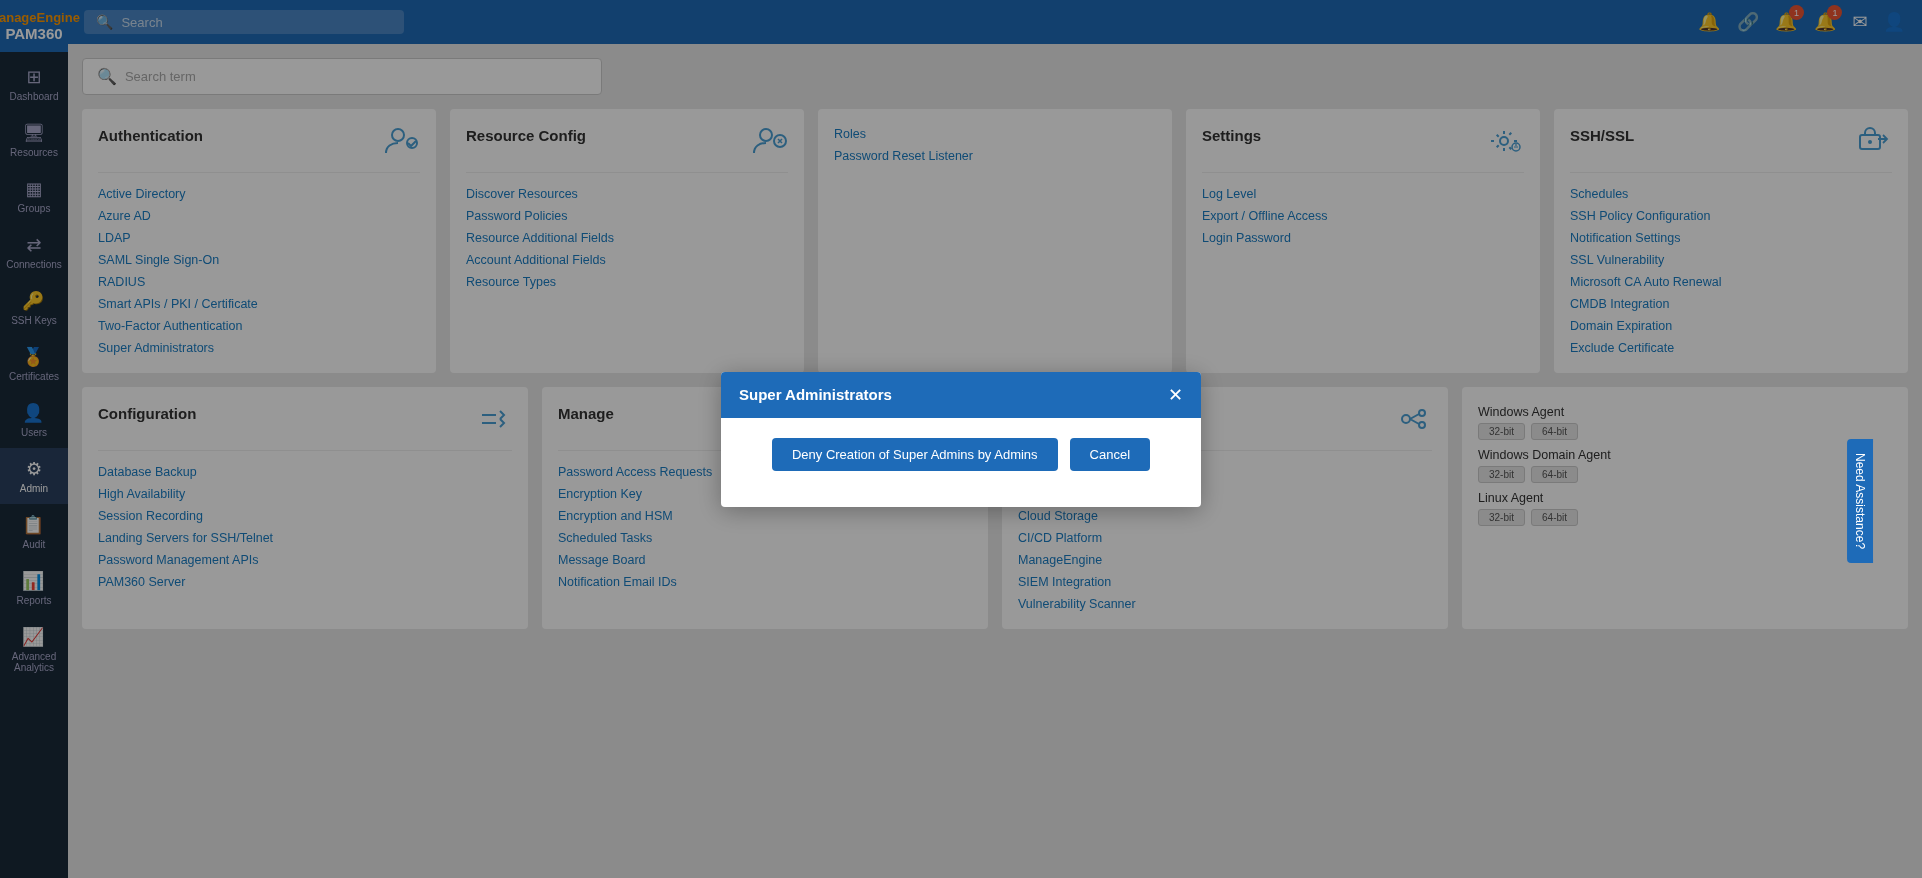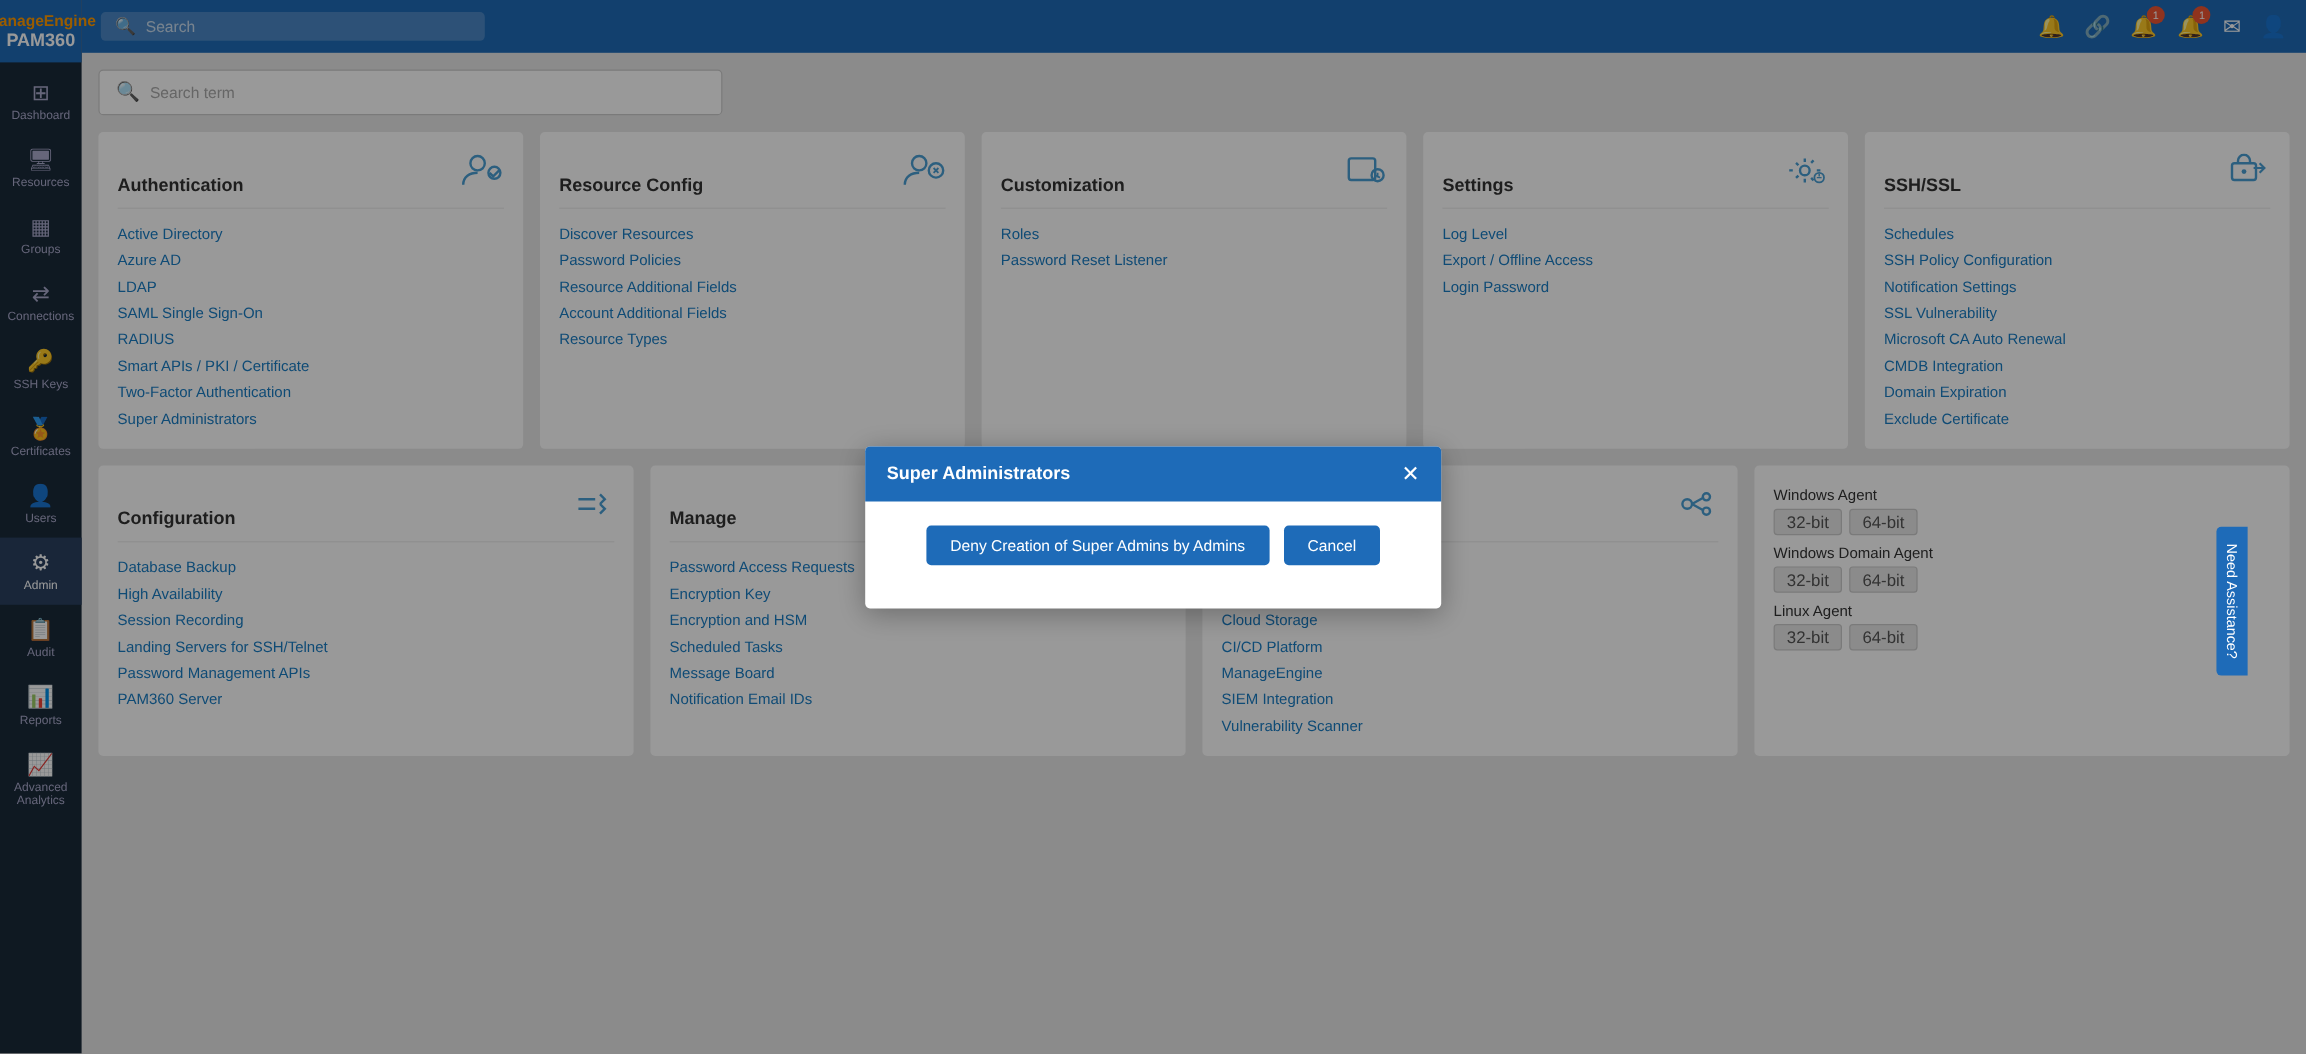--- a/index.html
+++ b/index.html
@@ -123,21 +123,21 @@
     }
 
     .card {
       background: #fff;
       border-radius: 4px;
       padding: 18px 16px;
       min-height: 200px;
     }
     .card-header {
       display: flex;
-      align-items: flex-end;
+      align-items: flex-start;
       justify-content: space-between;
       margin-bottom: 14px;
       border-bottom: 1px solid #eee;
       padding-bottom: 10px;
     }
     .card-title {
       font-size: 15px;
       font-weight: 600;
       color: #333;
     }
@@ -160,21 +160,21 @@
 
     
     .agent-item { display: flex; flex-direction: column; margin-bottom: 8px; }
     .agent-name { font-size: 12.5px; color: #333; margin-bottom: 4px; }
     .agent-btns { display: flex; gap: 6px; }
     .agent-btn {
       background: #e8e8e8;
       border: 1px solid #ccc;
       border-radius: 3px;
       padding: 2px 10px;
-      font-size: 14px;
+      font-size: 10px;
       color: #555;
       cursor: pointer;
     }
 
     
     .overlay {
       position: fixed;
       top: 0; left: 0; right: 0; bottom: 0;
       background: rgba(0,0,0,0.4);
       z-index: 100;
@@ -387,30 +387,20 @@
         <div class="card-links">
           <a class="card-link">Discover Resources</a>
           <a class="card-link">Password Policies</a>
           <a class="card-link">Resource Additional Fields</a>
           <a class="card-link">Account Additional Fields</a>
           <a class="card-link">Resource Types</a>
         </div>
       </div>
 
       <div class="card">
-        <div class="card-header">
-          <span class="card-title">Customization</span>
-          <span class="card-icon">
-            <svg width="36" height="28" viewBox="0 0 36 28" fill="none">
-              <rect x="4" y="4" width="22" height="18" rx="2" stroke="#4a9fd4" stroke-width="2" fill="none"></rect>
-              <circle cx="28" cy="18" r="5" stroke="#4a9fd4" stroke-width="2" fill="none"></circle>
-              <path d="M26 18l4 2M28 16v4" stroke="#4a9fd4" stroke-width="1.5"></path>
-            </svg>
-          </span>
-        </div>
         <div class="card-links">
           <a class="card-link">Roles</a>
           <a class="card-link">Password Reset Listener</a>
         </div>
       </div>
 
       <div class="card">
         <div class="card-header">
           <span class="card-title">Settings</span>
           <span class="card-icon">

